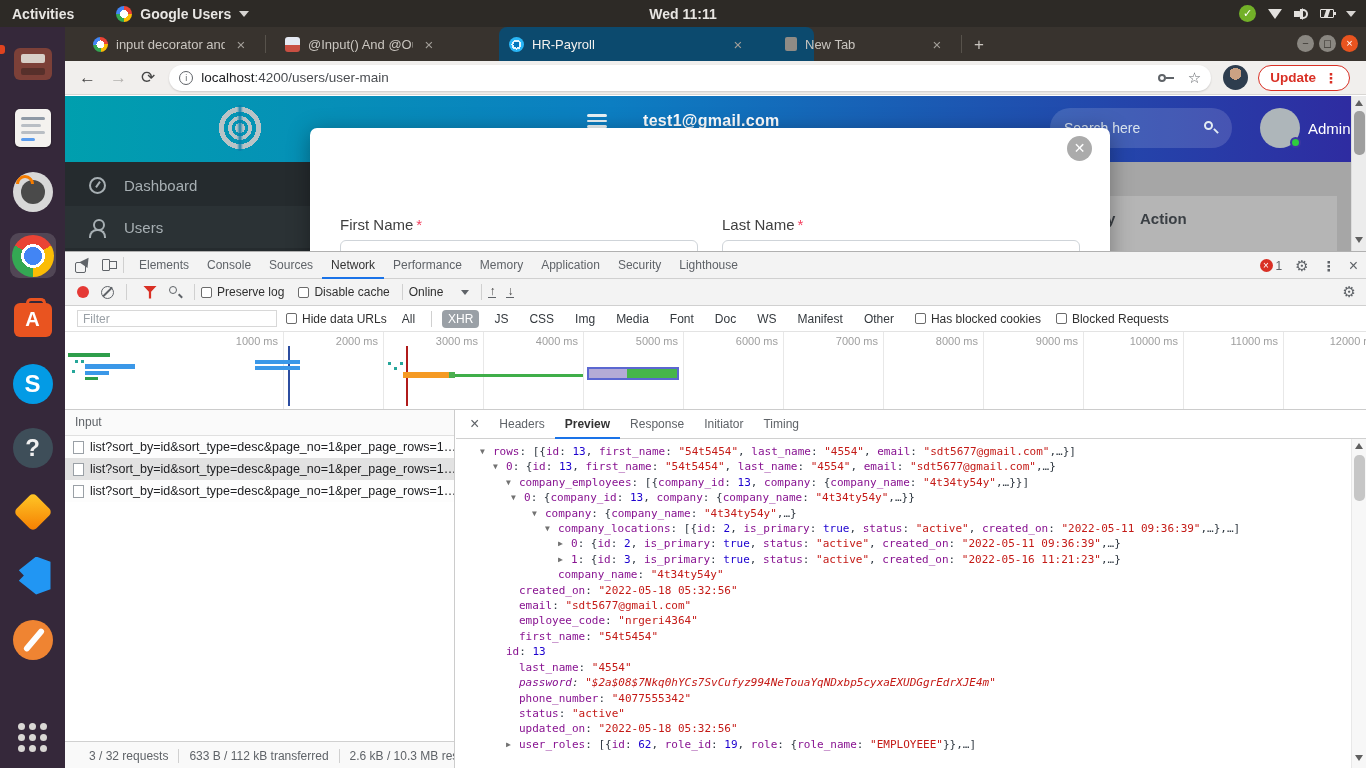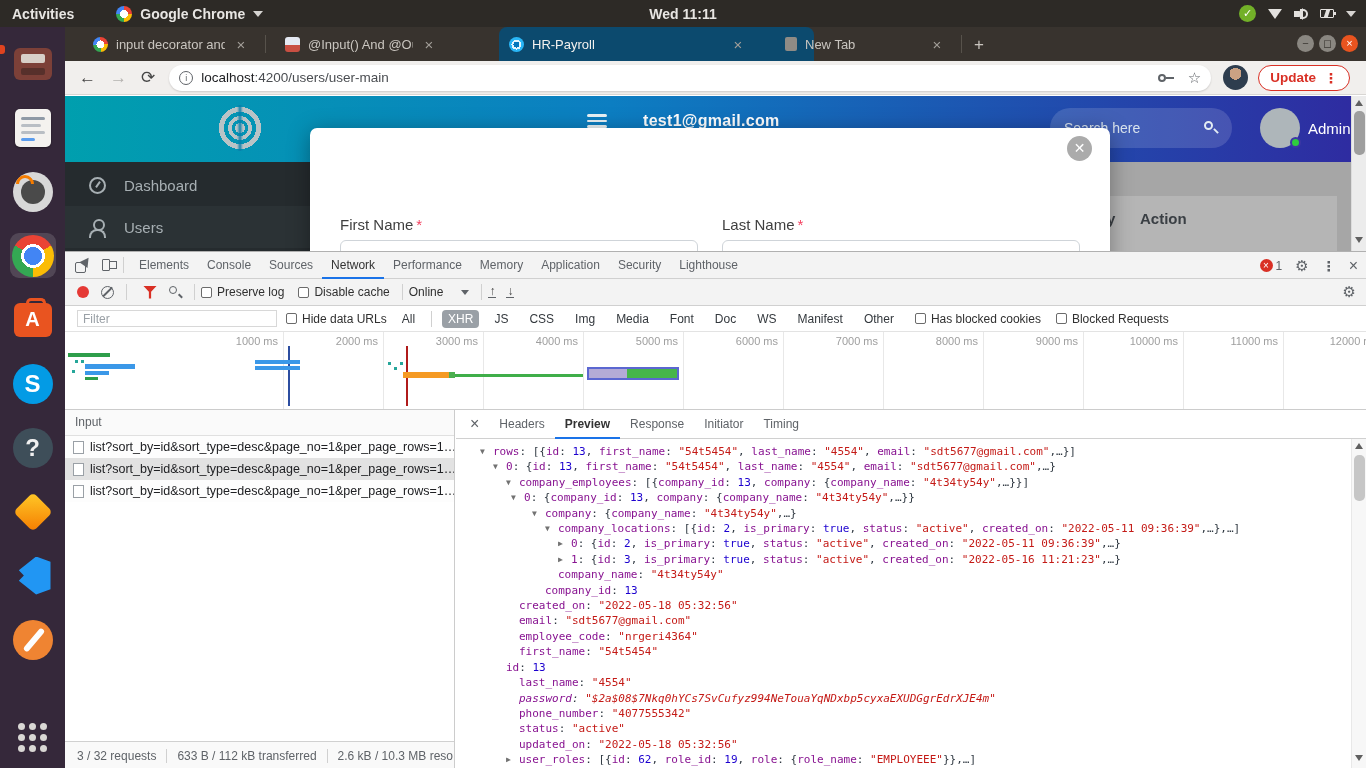--- a/index.html
+++ b/index.html
@@ -191,21 +191,21 @@
   .tl-bar { position:absolute; }
   #tl-sel { position:absolute; border:2px solid #5b67d1; display:flex; }
 
   #dt-panes { position:absolute; left:0; top:158px; width:100%; height:359px; }
   #req-pane { position:absolute; left:0; top:0; width:390px; height:359px; border-right:1px solid #ccc; }
   #req-head { height:26px; line-height:25px; padding-left:10px; color:#5f6368; border-bottom:1px solid #e0e0e0; background:#fafafa; }
   .req-row { height:22px; display:flex; align-items:center; gap:6px; padding-left:8px; font-size:12.5px; color:#202124; cursor:pointer; white-space:nowrap; overflow:hidden; }
   .req-row:nth-child(odd) { background:#fdfdfd; }
   .req-row.selected { background:#e2e2e2; }
   .req-ic { width:11px; height:13px; border:1px solid #9aa0a6; background:#fff; flex:none; }
-  #req-status { position:absolute; left:0; bottom:0; width:100%; height:28px; background:#f9f9f9; border-top:1px solid #d0d0d0; display:flex; align-items:center; gap:10px; padding-left:12px; color:#5f6368; overflow:hidden; white-space:nowrap; }
+  #req-status { position:absolute; left:0; bottom:0; width:100%; height:28px; background:#f9f9f9; border-top:1px solid #d0d0d0; display:flex; align-items:center; gap:10px; padding-left:24px; color:#5f6368; overflow:hidden; white-space:nowrap; }
   .st-sep { width:1px; height:14px; background:#d0d0d0; flex:none; }
 
   #detail-pane { position:absolute; left:391px; top:0; width:910px; height:359px; }
   #detail-tabs { height:29px; border-bottom:1px solid #d0d0d0; display:flex; align-items:center; background:#fff; }
   #detail-tabs .dt-x { margin:0 10px 0 14px; }
   .dd-tab { padding:0 10px; height:29px; line-height:28px; color:#5f6368; cursor:pointer; }
   .dd-tab.active { color:#333; border-bottom:2px solid #1a73e8; font-weight:bold; }
   #preview { position:absolute; left:0; top:29px; right:15px; bottom:0; overflow:hidden; padding-top:5px; }
   .jline { white-space:pre; font:11px/15.4px "DejaVu Sans Mono",monospace; color:#303942; }
   .jarr { display:inline-block; width:13px; color:#727272; font-size:8px; vertical-align:1px; }
@@ -216,21 +216,21 @@
 </style>
 </head>
 <body>
 
 <div id="root">
 
   <div id="topbar">
     <span class="act">Activities</span>
     <span class="appmenu">
       <span class="fav fav-google" style="width:16px;height:16px;"></span>
-      <span>Google Chrome</span>
+      <span>Google Users</span>
       <span class="caret-down"></span>
     </span>
     <span id="clock">Wed 11:11</span>
     <span id="tray">
       <span class="tray-check">✓</span>
       <span class="wifi"></span>
       <span class="vol">
           <i class="spk"></i>
           <i class="cone"></i>
           <i class="arc"></i>
@@ -578,21 +578,20 @@
           <div id="preview">
               <div class="jline" style="padding-left: 24px;"><span class="jarr">▼</span><span class="j-key">rows</span>: [{<span class="j-key">id</span>: <span class="j-num">13</span>, <span class="j-key">first_name</span>: <span class="j-str">"54t5454"</span>, <span class="j-key">last_name</span>: <span class="j-str">"4554"</span>, <span class="j-key">email</span>: <span class="j-str">"sdt5677@gmail.com"</span>,…}]</div>
               <div class="jline" style="padding-left: 37px;"><span class="jarr">▼</span><span class="j-key">0</span>: {<span class="j-key">id</span>: <span class="j-num">13</span>, <span class="j-key">first_name</span>: <span class="j-str">"54t5454"</span>, <span class="j-key">last_name</span>: <span class="j-str">"4554"</span>, <span class="j-key">email</span>: <span class="j-str">"sdt5677@gmail.com"</span>,…}</div>
               <div class="jline" style="padding-left: 50px;"><span class="jarr">▼</span><span class="j-key">company_employees</span>: [{<span class="j-key">company_id</span>: <span class="j-num">13</span>, <span class="j-key">company</span>: {<span class="j-key">company_name</span>: <span class="j-str">"4t34ty54y"</span>,…}}]</div>
               <div class="jline" style="padding-left: 55px;"><span class="jarr">▼</span><span class="j-key">0</span>: {<span class="j-key">company_id</span>: <span class="j-num">13</span>, <span class="j-key">company</span>: {<span class="j-key">company_name</span>: <span class="j-str">"4t34ty54y"</span>,…}}</div>
               <div class="jline" style="padding-left: 76px;"><span class="jarr">▼</span><span class="j-key">company</span>: {<span class="j-key">company_name</span>: <span class="j-str">"4t34ty54y"</span>,…}</div>
               <div class="jline" style="padding-left: 89px;"><span class="jarr">▼</span><span class="j-key">company_locations</span>: [{<span class="j-key">id</span>: <span class="j-num">2</span>, <span class="j-key">is_primary</span>: <span class="j-bool">true</span>, <span class="j-key">status</span>: <span class="j-str">"active"</span>, <span class="j-key">created_on</span>: <span class="j-str">"2022-05-11 09:36:39"</span>,…},…]</div>
               <div class="jline" style="padding-left: 102px;"><span class="jarr">▶</span><span class="j-key">0</span>: {<span class="j-key">id</span>: <span class="j-num">2</span>, <span class="j-key">is_primary</span>: <span class="j-bool">true</span>, <span class="j-key">status</span>: <span class="j-str">"active"</span>, <span class="j-key">created_on</span>: <span class="j-str">"2022-05-11 09:36:39"</span>,…}</div>
               <div class="jline" style="padding-left: 102px;"><span class="jarr">▶</span><span class="j-key">1</span>: {<span class="j-key">id</span>: <span class="j-num">3</span>, <span class="j-key">is_primary</span>: <span class="j-bool">true</span>, <span class="j-key">status</span>: <span class="j-str">"active"</span>, <span class="j-key">created_on</span>: <span class="j-str">"2022-05-16 11:21:23"</span>,…}</div>
               <div class="jline" style="padding-left: 89px;"><span class="jarr"></span><span class="j-key">company_name</span>: <span class="j-str">"4t34ty54y"</span></div>
-              <div class="jline" style="padding-left: 76px;"><span class="jarr"></span><span class="j-key">company_id</span>: <span class="j-num">13</span></div>
               <div class="jline" style="padding-left: 50px;"><span class="jarr"></span><span class="j-key">created_on</span>: <span class="j-str">"2022-05-18 05:32:56"</span></div>
               <div class="jline" style="padding-left: 50px;"><span class="jarr"></span><span class="j-key">email</span>: <span class="j-str">"sdt5677@gmail.com"</span></div>
               <div class="jline" style="padding-left: 50px;"><span class="jarr"></span><span class="j-key">employee_code</span>: <span class="j-str">"nrgeri4364"</span></div>
               <div class="jline" style="padding-left: 50px;"><span class="jarr"></span><span class="j-key">first_name</span>: <span class="j-str">"54t5454"</span></div>
               <div class="jline" style="padding-left: 37px;"><span class="jarr"></span><span class="j-key">id</span>: <span class="j-num">13</span></div>
               <div class="jline" style="padding-left: 50px;"><span class="jarr"></span><span class="j-key">last_name</span>: <span class="j-str">"4554"</span></div>
               <div class="jline" style="padding-left: 50px; font-style: italic;"><span class="jarr"></span><span class="j-key">password</span>: <span class="j-str">"$2a$08$7Nkq0hYCs7SvCufyz994NeTouaYqNDxbp5cyxaEXUDGgrEdrXJE4m"</span></div>
               <div class="jline" style="padding-left: 50px;"><span class="jarr"></span><span class="j-key">phone_number</span>: <span class="j-str">"4077555342"</span></div>
               <div class="jline" style="padding-left: 50px;"><span class="jarr"></span><span class="j-key">status</span>: <span class="j-str">"active"</span></div>
               <div class="jline" style="padding-left: 50px;"><span class="jarr"></span><span class="j-key">updated_on</span>: <span class="j-str">"2022-05-18 05:32:56"</span></div>

